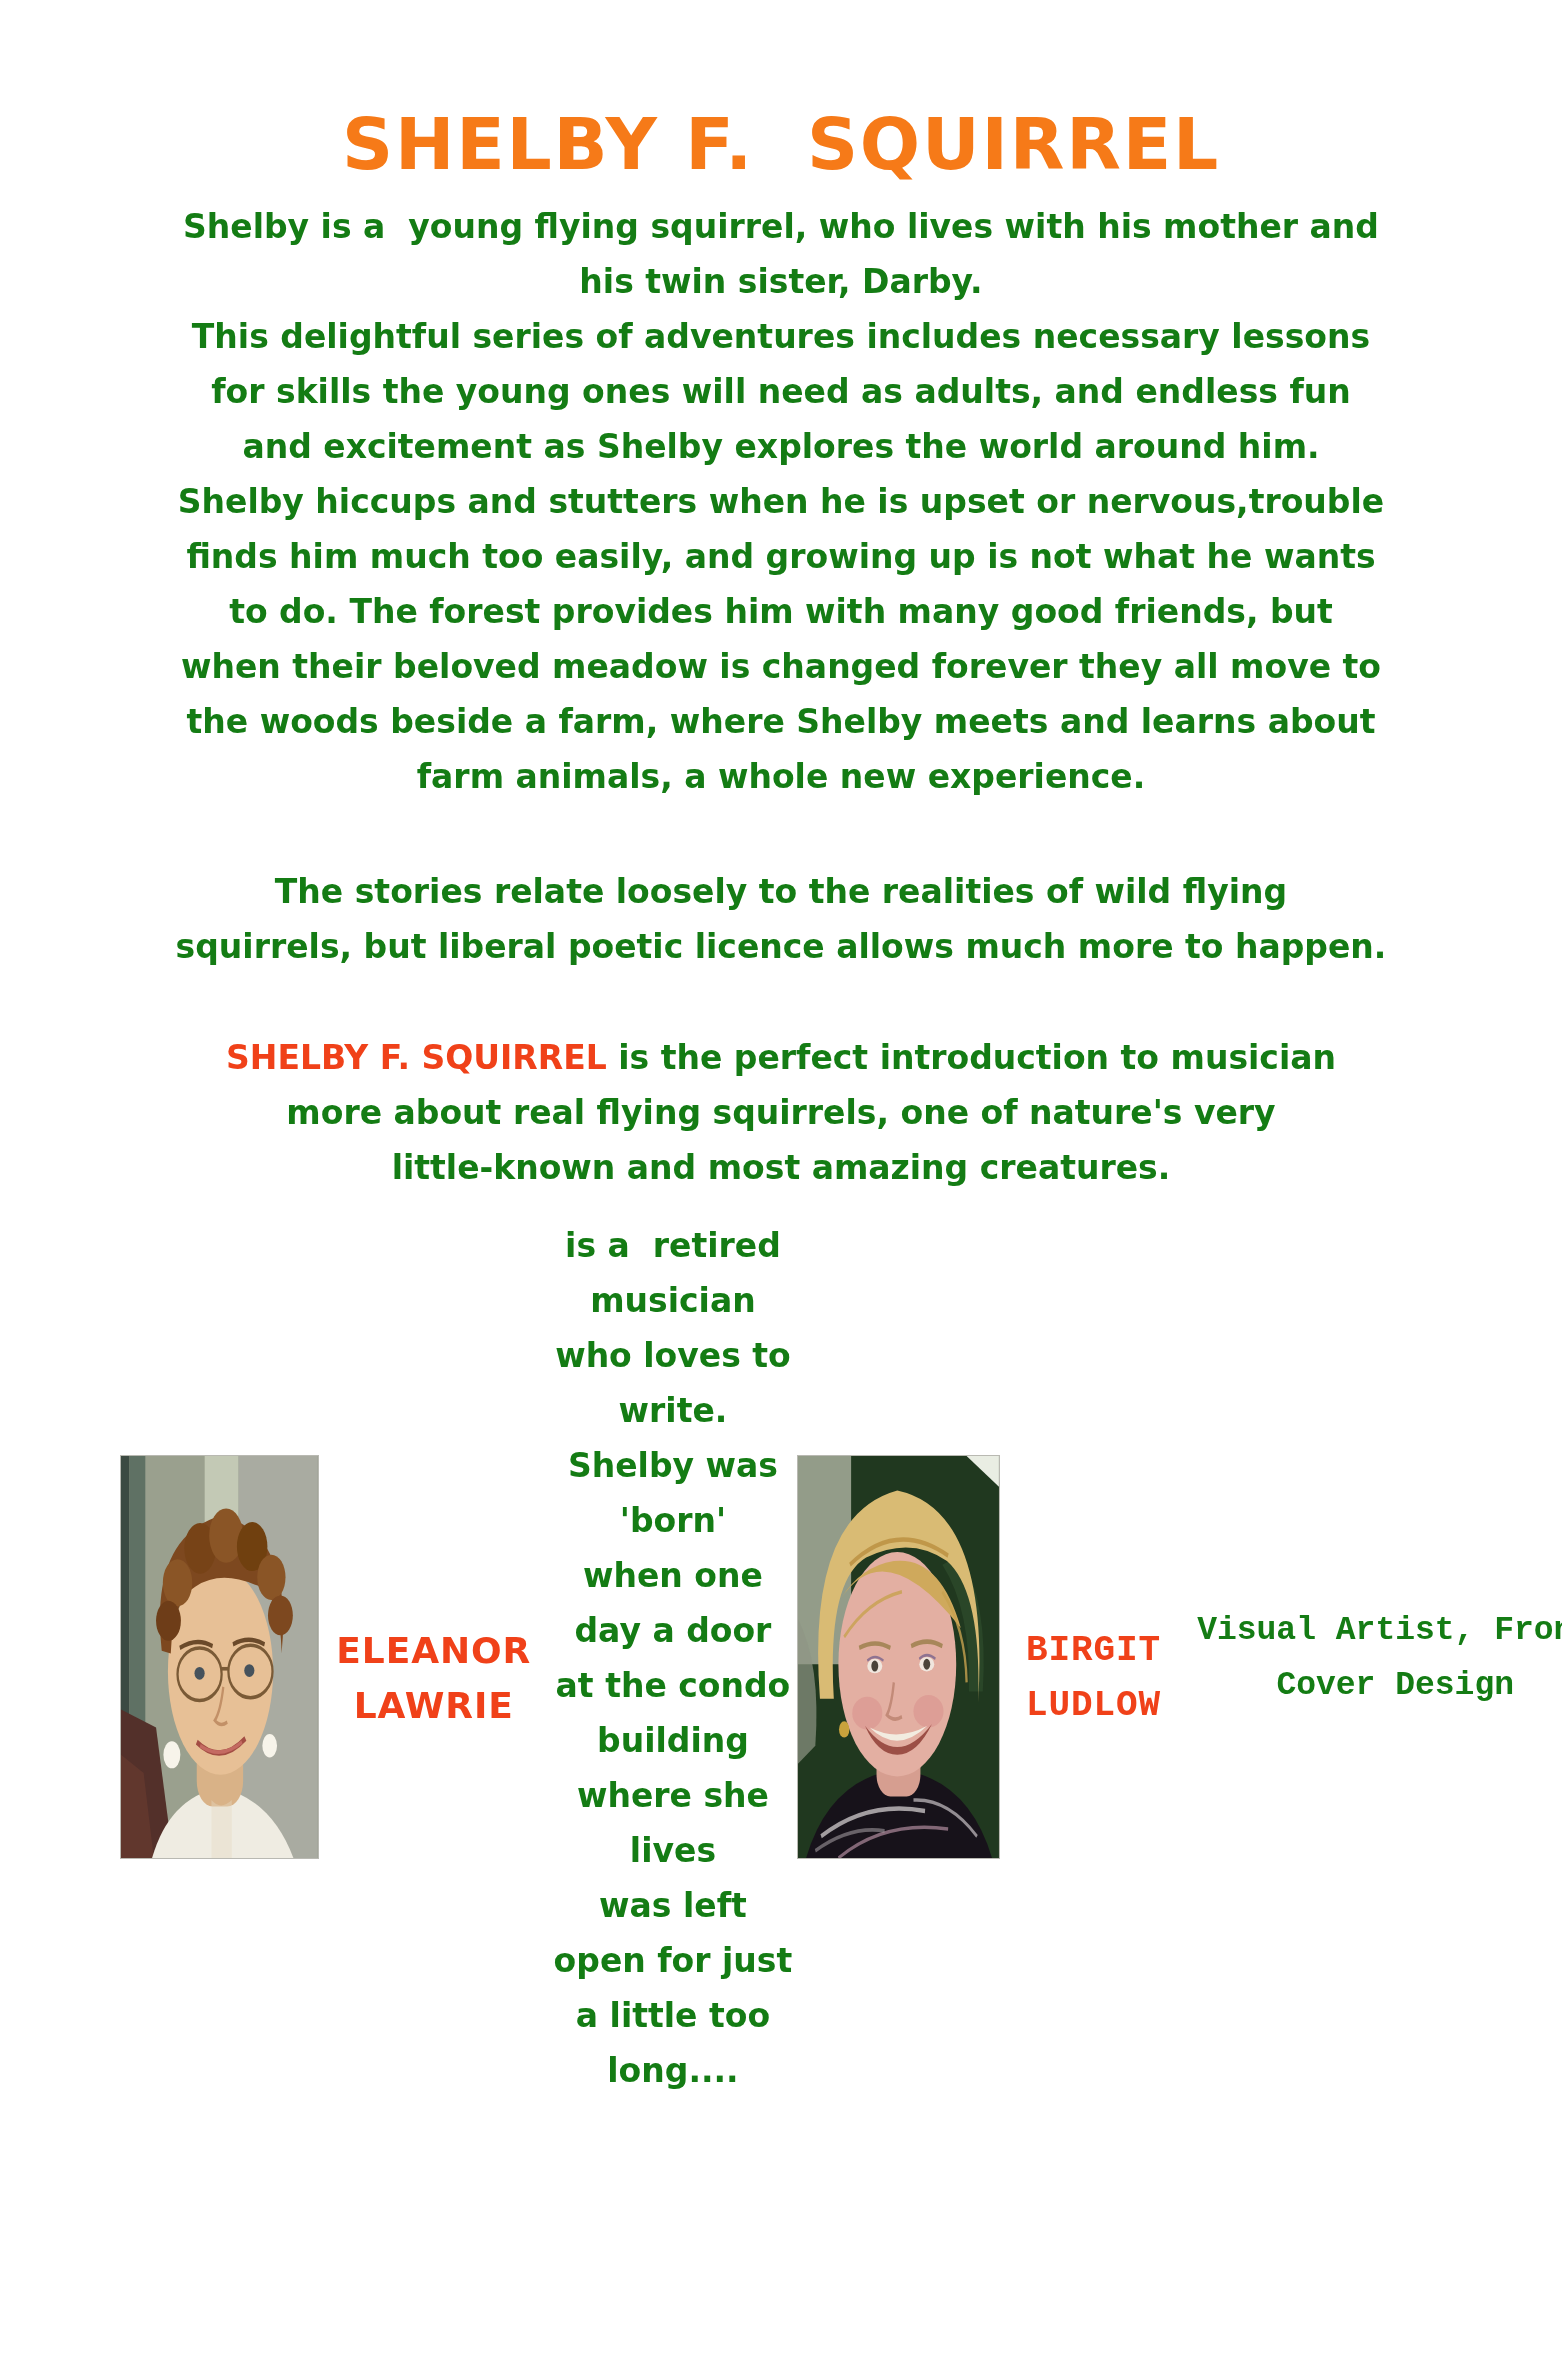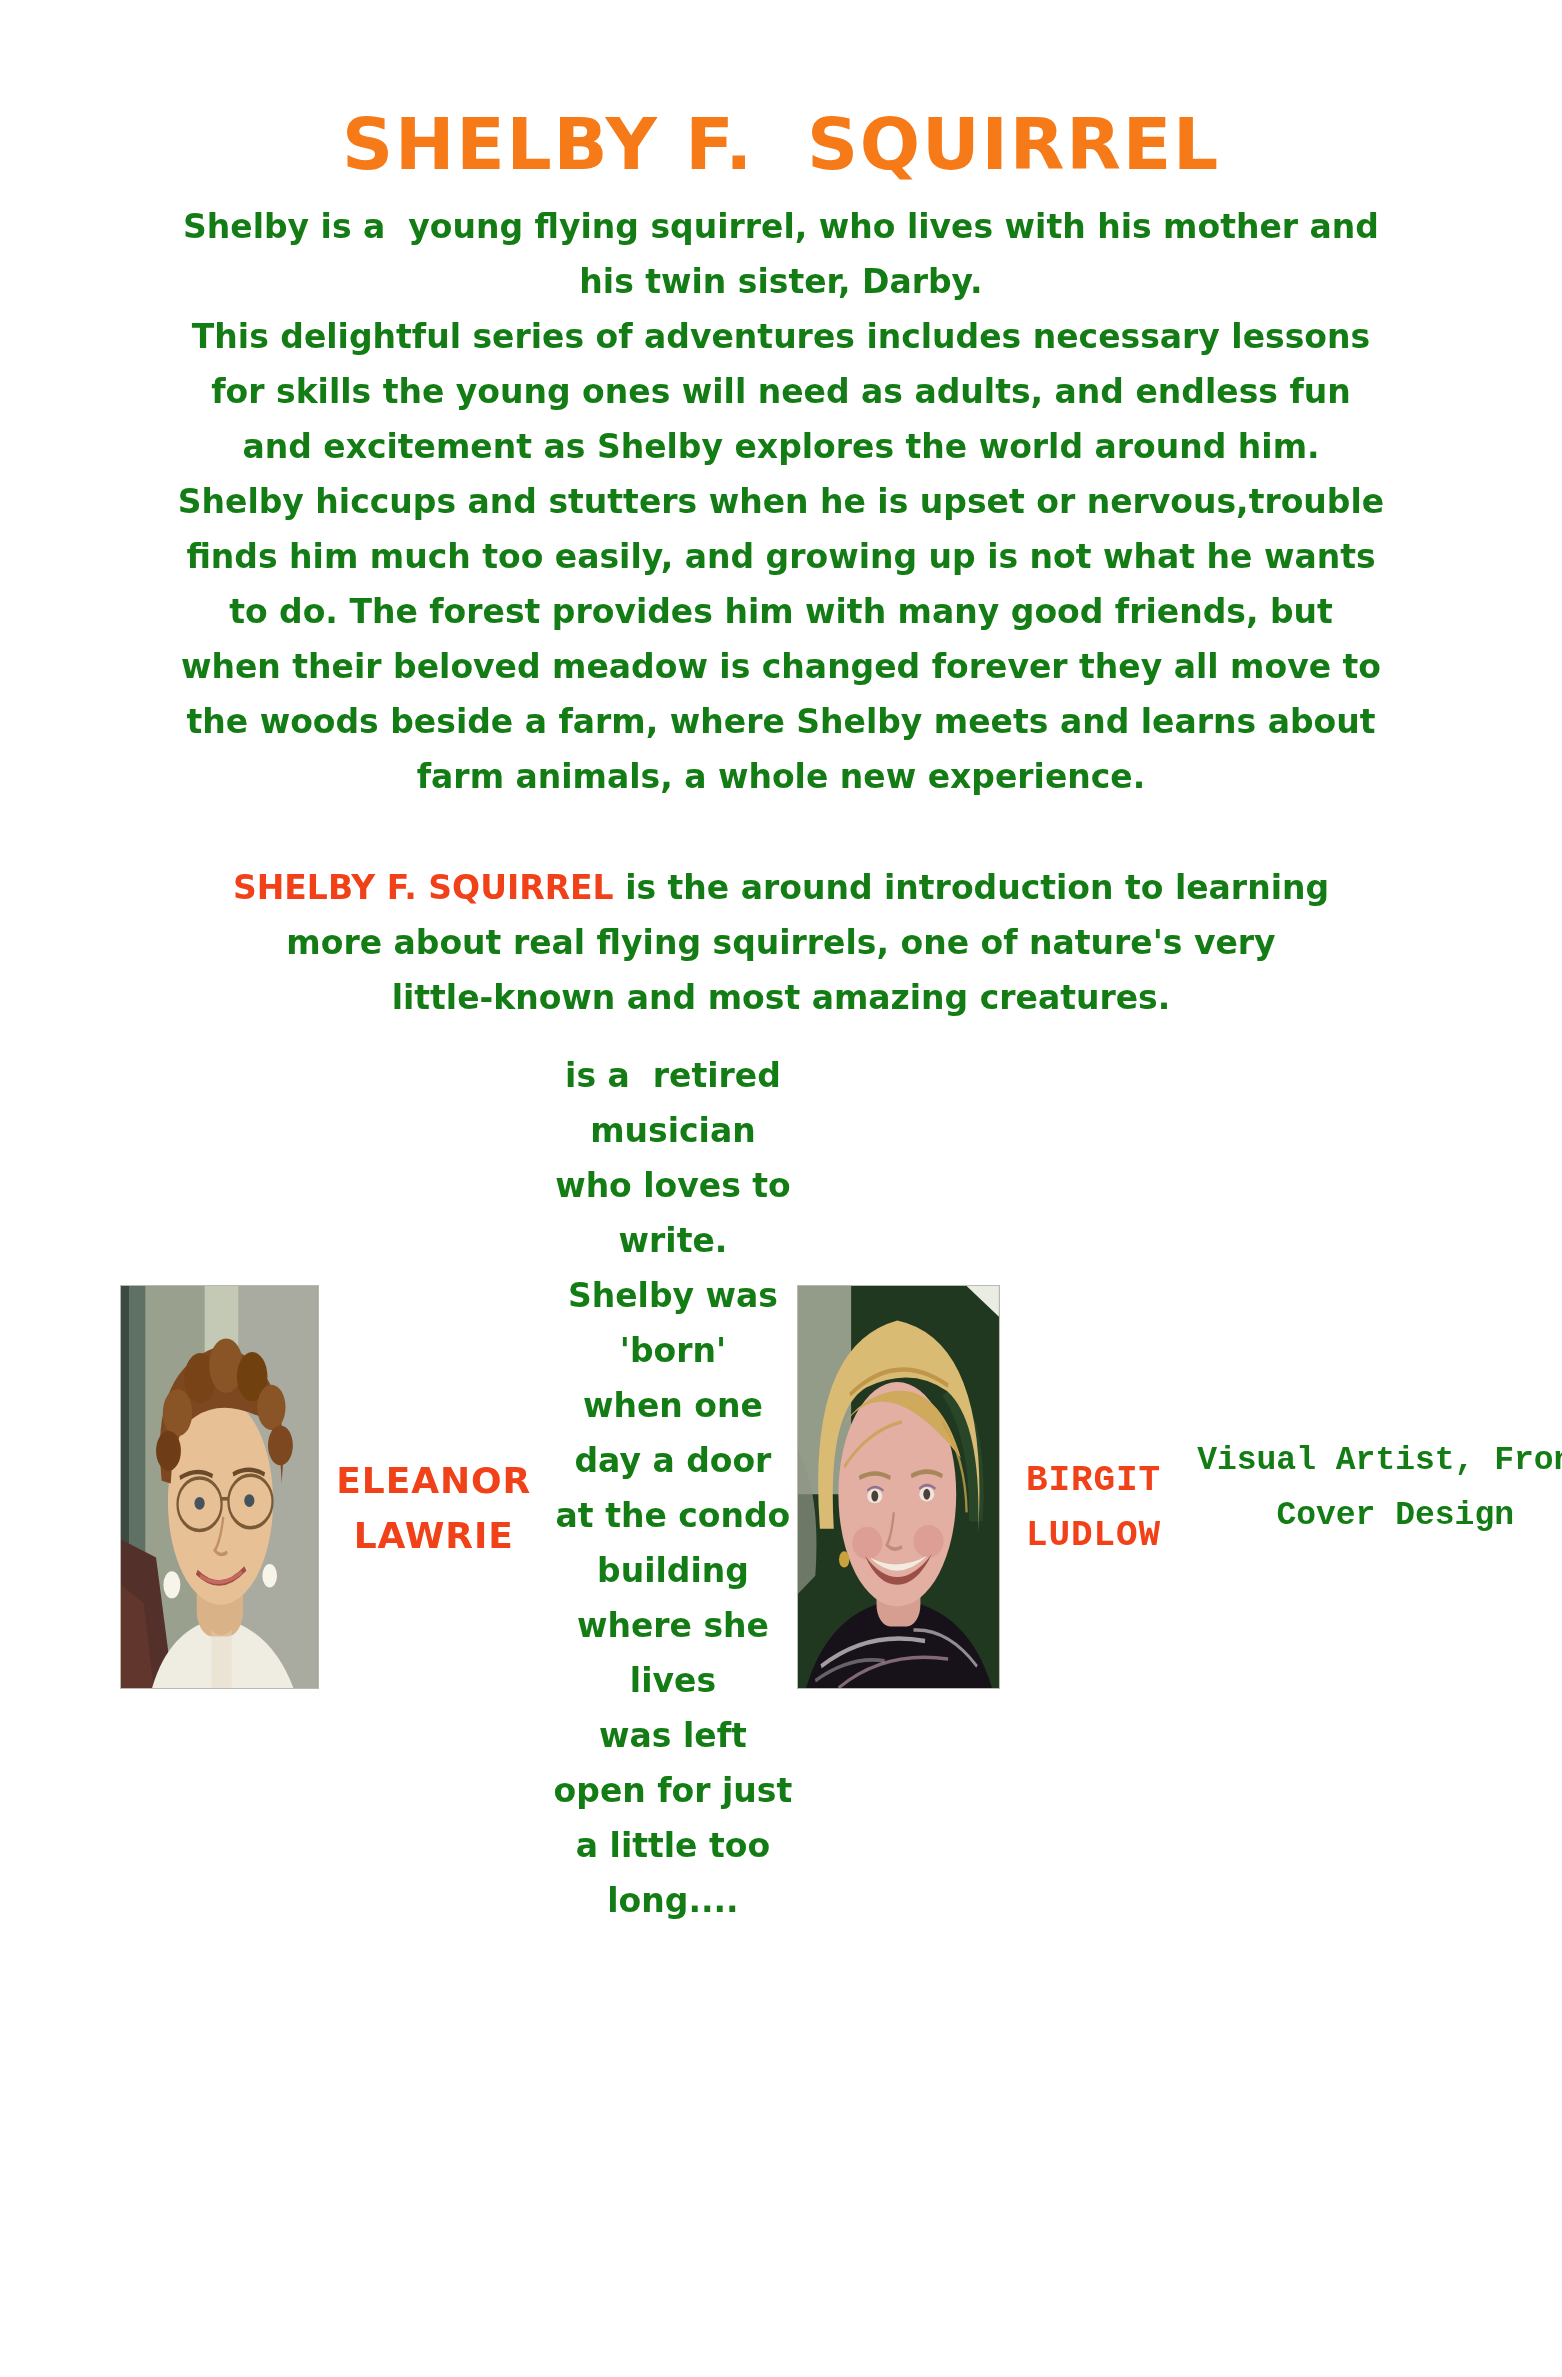--- a/index.html
+++ b/index.html
@@ -81,23 +81,25 @@
     <div class="para p2 lines">This delightful series of adventures includes necessary lessons
 for skills the young ones will need as adults, and endless fun
 and excitement as Shelby explores the world around him.
 Shelby hiccups and stutters when he is upset or nervous,trouble
 finds him much too easily, and growing up is not what he wants
 to do. The forest provides him with many good friends, but
 when their beloved meadow is changed forever they all move to
 the woods beside a farm, where Shelby meets and learns about
 farm animals, a whole new experience.</div>
 
+    <div class="para p3 lines">The stories relate loosely to the realities of wild flying
+squirrels, but liberal poetic licence allows much more to happen.</div>
 
     <div class="para p4">
-      <div><span class="accent">SHELBY F. SQUIRREL</span><span> is the around introduction to learning</span></div>
+      <div><span class="accent">SHELBY F. SQUIRREL</span><span> is the perfect introduction to musician</span></div>
       <div class="lines">more about real flying squirrels, one of nature's very
 little-known and most amazing creatures.</div>
     </div>
 
     <div class="columns">
 
       <div class="col col-left">
         <div class="photo-frame">
           <svg viewBox="0 0 348 444" preserveAspectRatio="none">
             <rect width="348" height="444" fill="#9aa08e"></rect>

